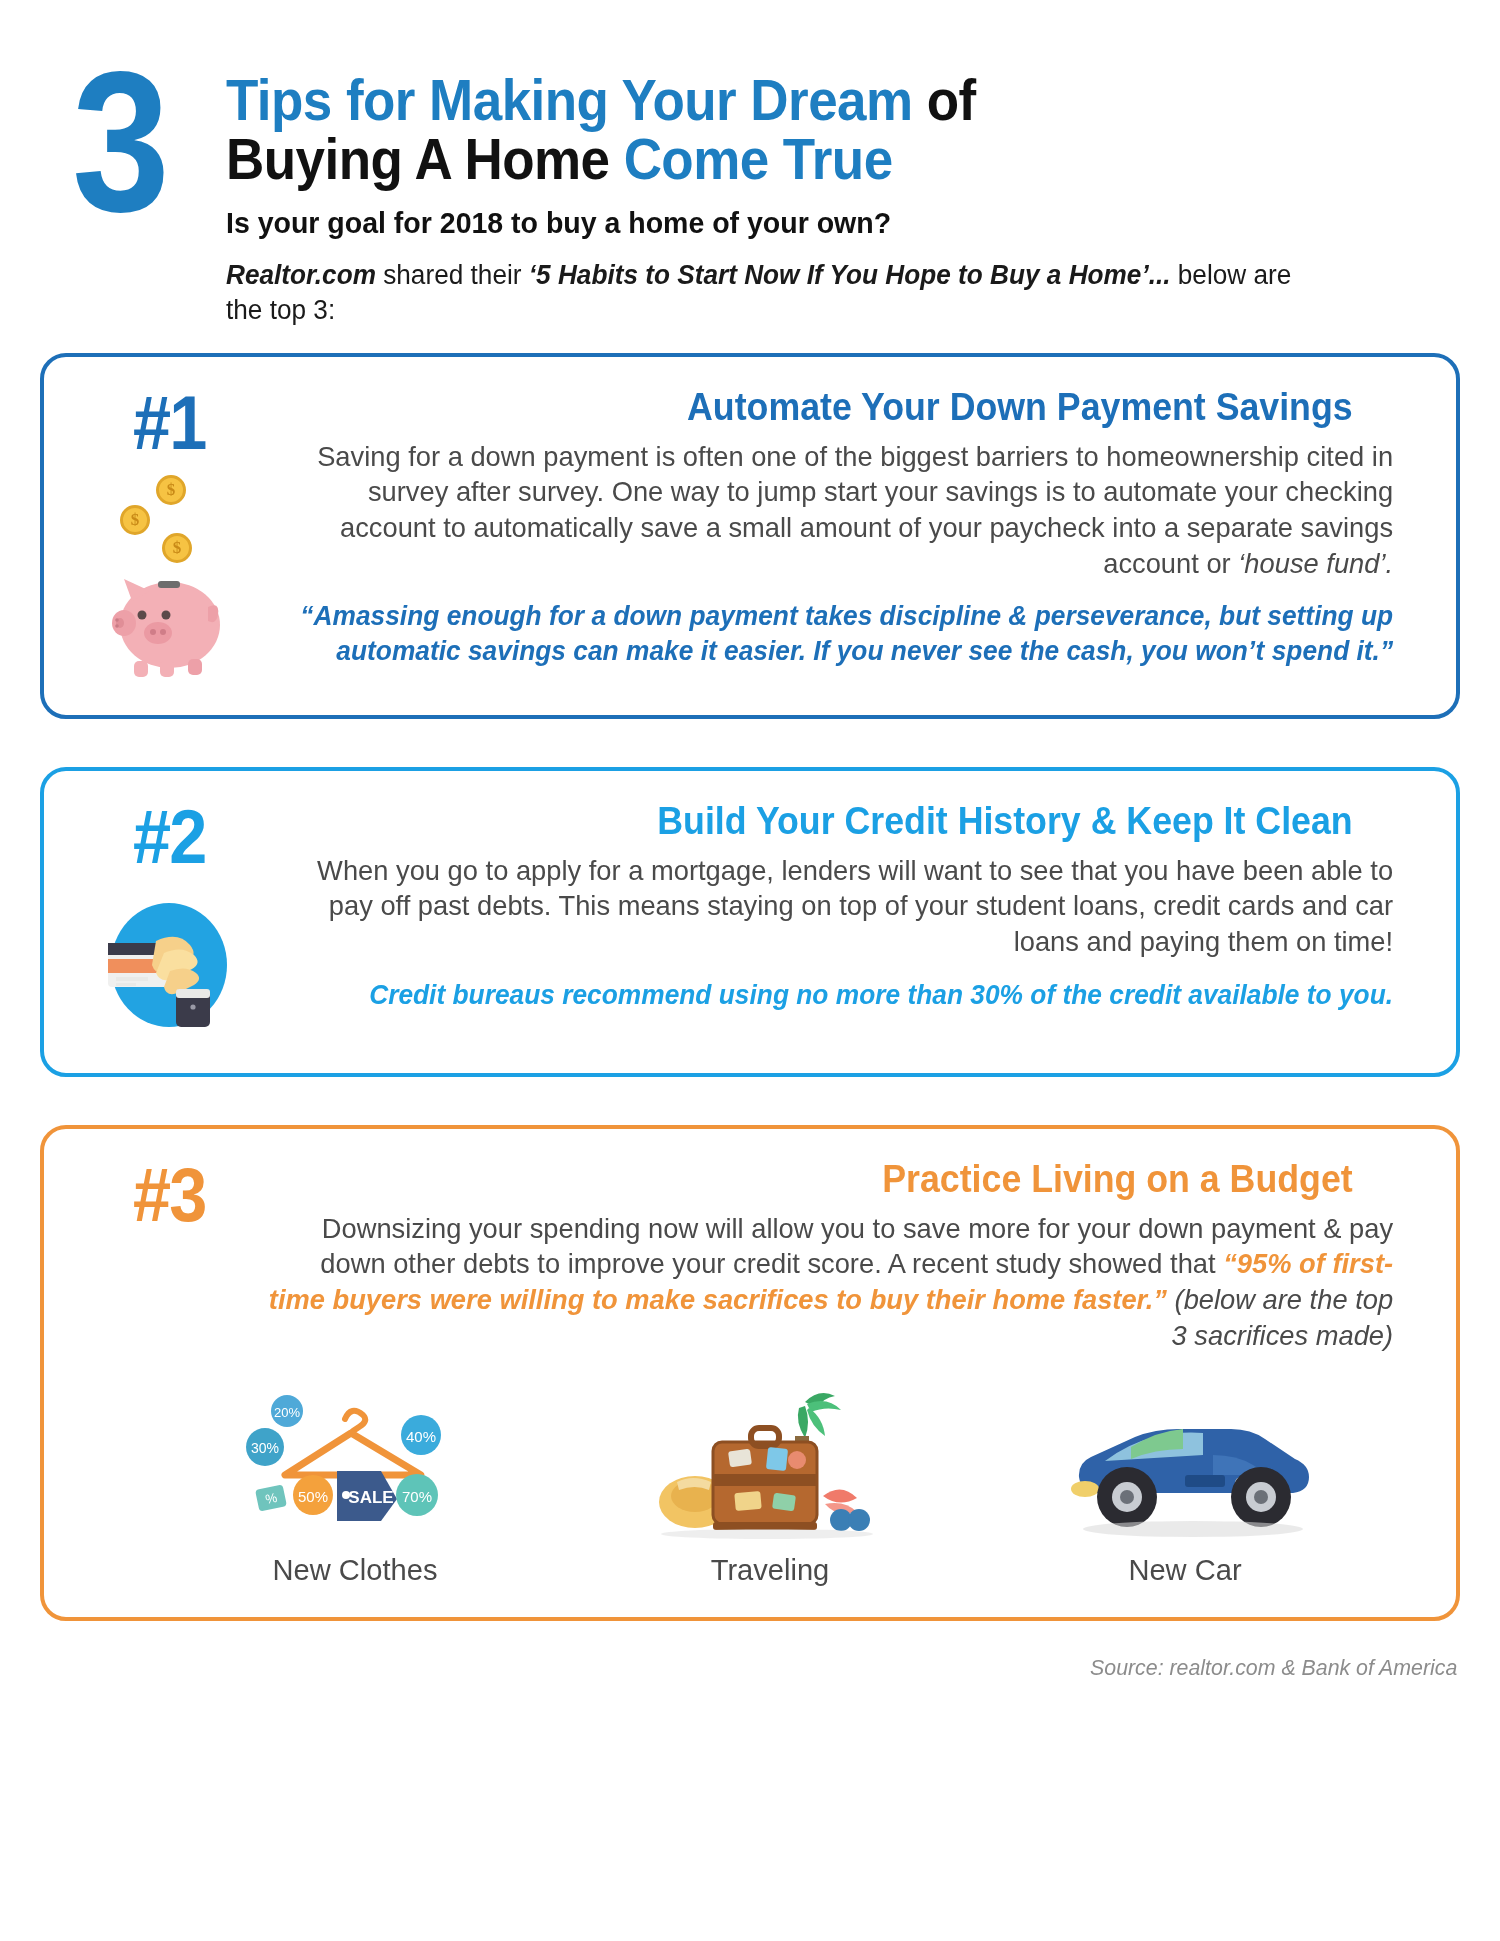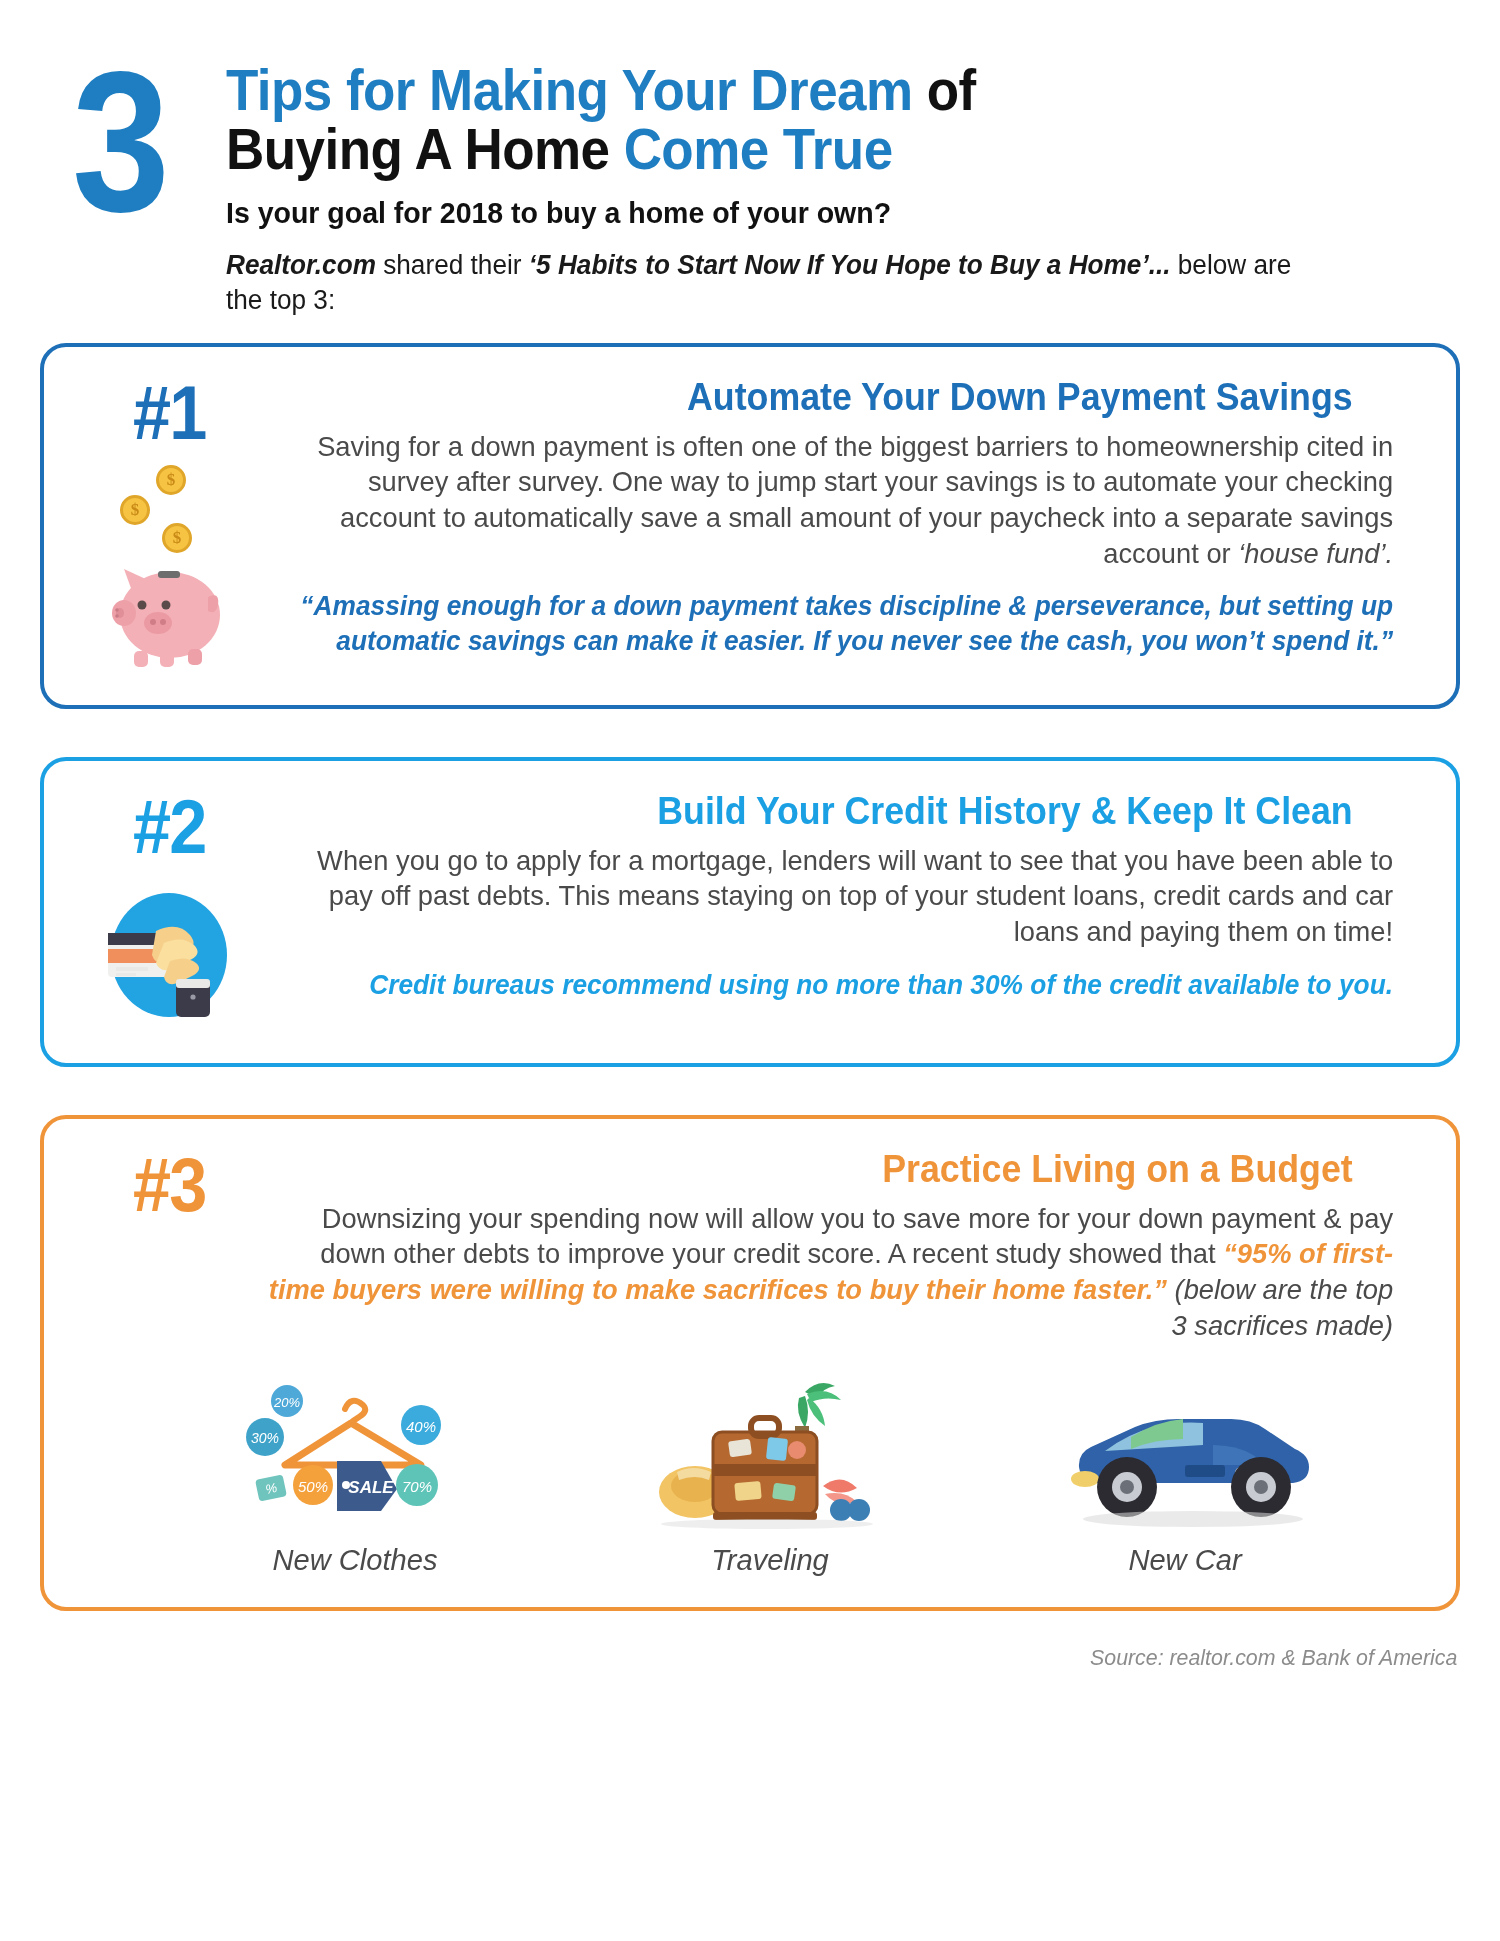--- a/index.html
+++ b/index.html
@@ -42,21 +42,21 @@
     width: 150px;
     margin-top: 6px;
     font-family: "Liberation Sans", sans-serif;
     transform: scaleX(0.88);
     transform-origin: left top;
   }
 
   .header-text {
     flex: 1 1 auto;
     padding-left: 4px;
-    margin-top: 9px;
+    margin-top: 19px;
   }
 
   .title-line {
     font-size: 57px;
     font-weight: bold;
     line-height: 1.04;
     letter-spacing: -0.6px;
     white-space: nowrap;
     transform: scaleX(0.93);
     transform-origin: left center;
@@ -179,21 +179,21 @@
   .coin.c3 { left: 58px; top: 58px; }
 
   
   .icon-row {
     display: flex;
     justify-content: space-around;
     align-items: flex-end;
     margin-top: 26px;
     padding: 0 30px 0 70px;
   }
-  .icon-col { text-align: center; width: 300px; font-style: italic; }
+  .icon-col { text-align: center; width: 300px; }
   .icon-col .art { height: 160px; display: flex; align-items: flex-end; justify-content: center; }
   .icon-label {
     font-size: 30px;
     color: #4a4a4a;
     margin-top: 14px;
     transform: scaleX(0.97);
   }
 
   
   .source {

